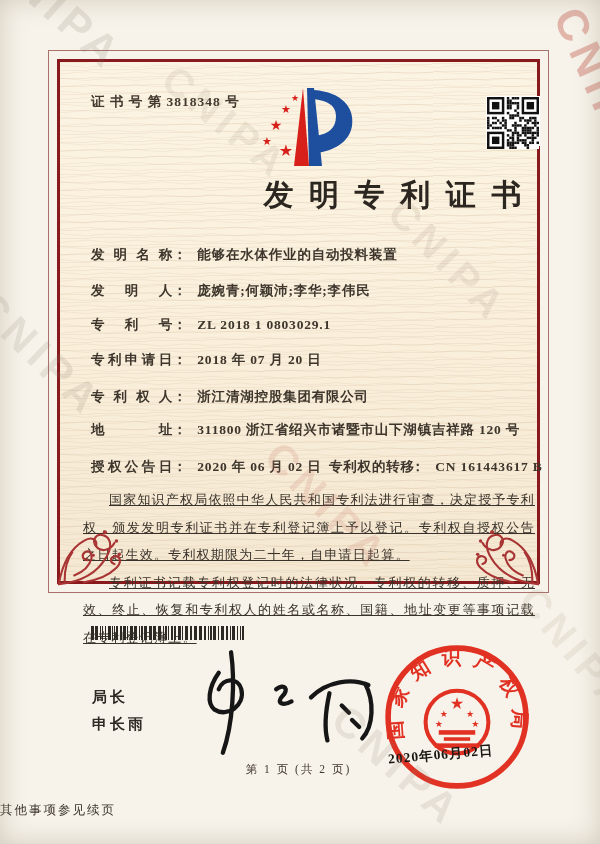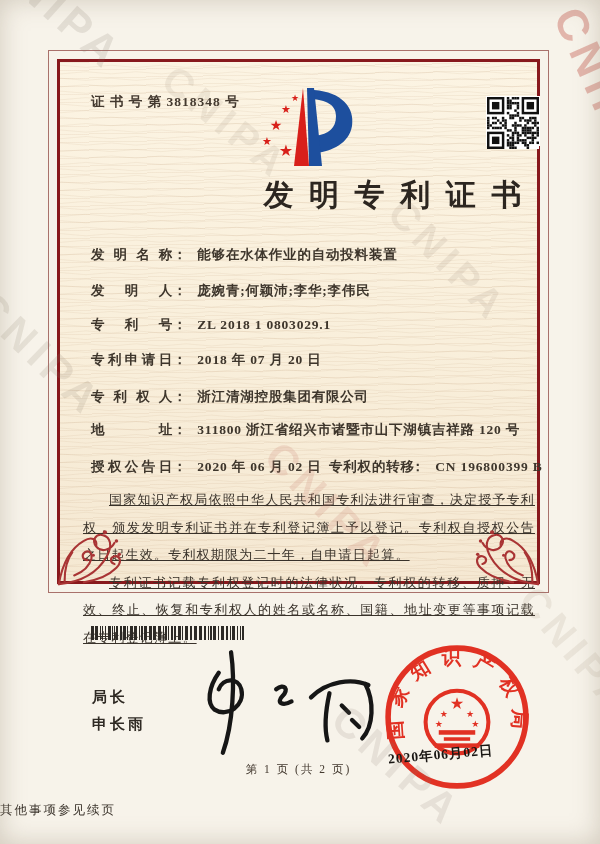--- a/index.html
+++ b/index.html
@@ -393,21 +393,21 @@
       <span class="flabel">专利申请日</span><span>：</span><span class="fvalue">2018 年 07 月 20 日</span>
     </div>
     <div class="frow r5">
       <span class="flabel">专利权人</span><span>：</span><span class="fvalue">浙江清湖控股集团有限公司</span>
     </div>
     <div class="frow r6">
       <span class="flabel">地址</span><span>：</span><span class="fvalue">311800 浙江省绍兴市诸暨市山下湖镇吉祥路 120 号</span>
     </div>
     <div class="frow r7">
       <span><span class="flabel">授权公告日</span><span>：</span><span class="fvalue">2020 年 06 月 02 日</span></span>
-      <span class="grant-no"><span class="flabel">专利权的转移</span><span>：</span><span class="fvalue">CN 196800399 B</span></span>
+      <span class="grant-no"><span class="flabel">专利权的转移</span><span>：</span><span class="fvalue">CN 161443617 B</span></span>
     </div>
 
     <div class="paras">
       <p>国家知识产权局依照中华人民共和国专利法进行审查，决定授予专利权，颁发发明专利证书并在专利登记簿上予以登记。专利权自授权公告之日起生效。专利权期限为二十年，自申请日起算。</p>
       <p>专利证书记载专利权登记时的法律状况。专利权的转移、质押、无效、终止、恢复和专利权人的姓名或名称、国籍、地址变更等事项记载在专利登记簿上。</p>
     </div>
 
     <div class="barcode"><svg width="158" height="14" viewBox="0 0 158 14">
           <rect x="0" y="0" width="3" height="14" fill="#2d2a26"></rect>
           <rect x="4" y="0" width="3" height="14" fill="#2d2a26"></rect>

